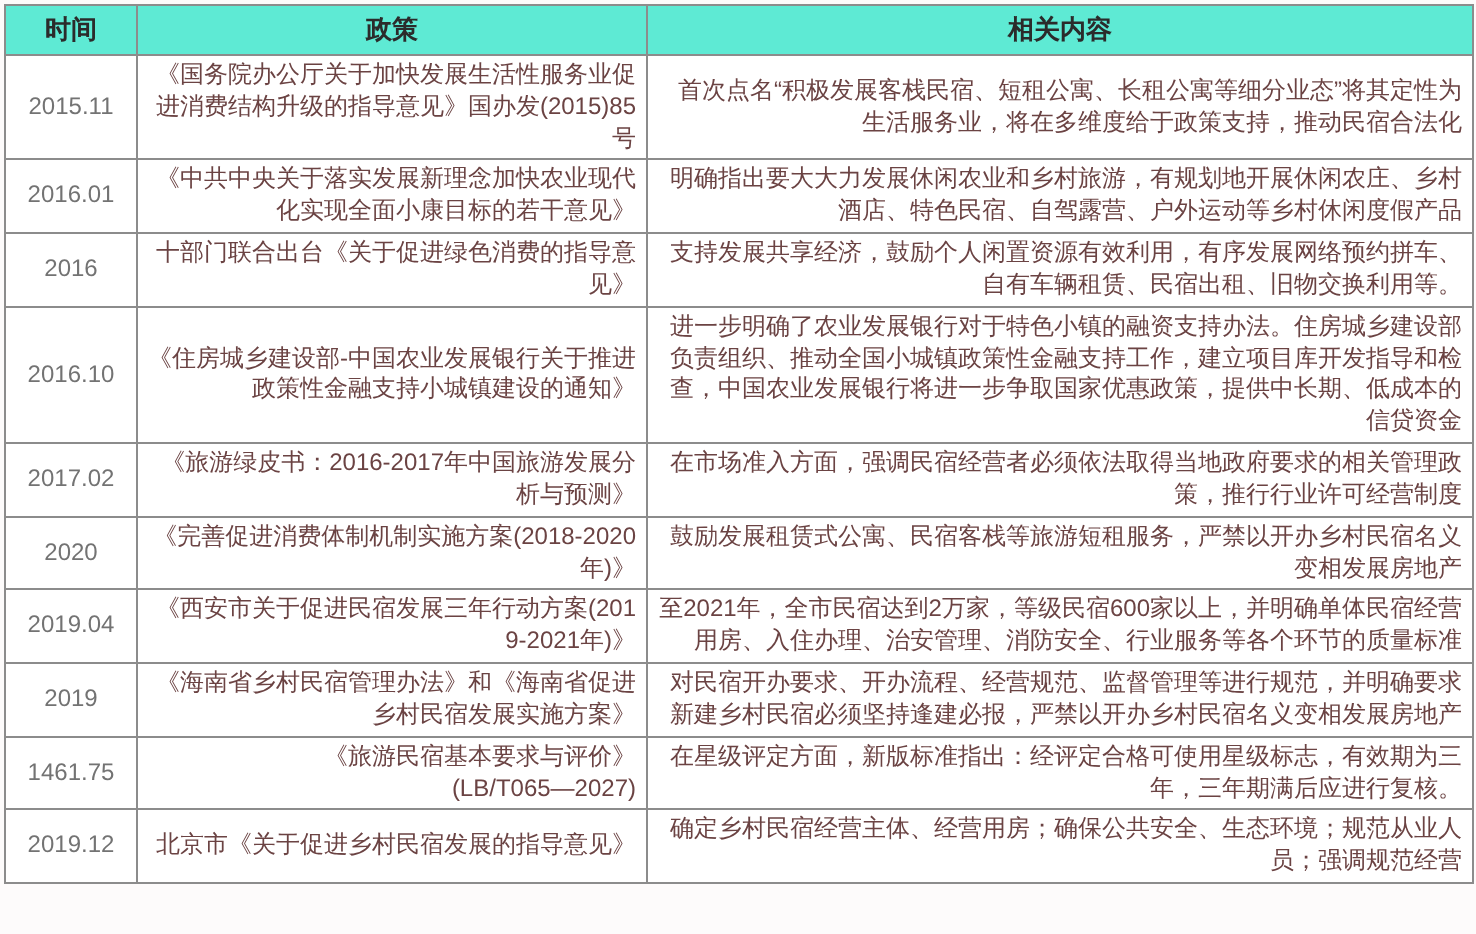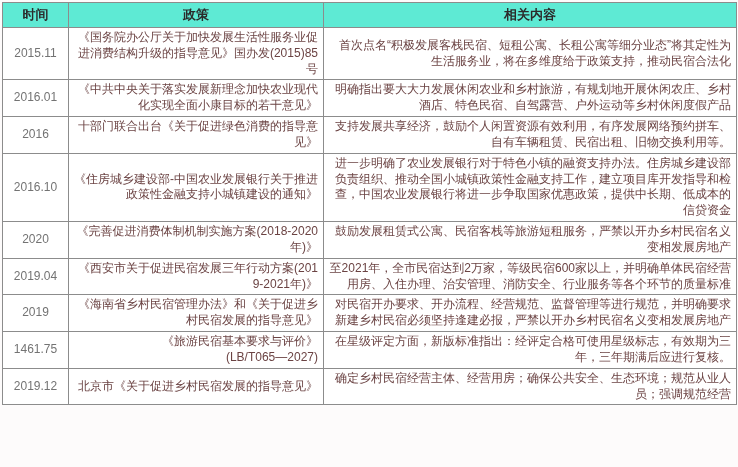--- a/index.html
+++ b/index.html
@@ -88,32 +88,37 @@
         <td class="time-cell">2016</td>
         <td class="policy-cell">十部门联合出台《关于促进绿色消费的指导意见》</td>
         <td class="content-cell">支持发展共享经济，鼓励个人闲置资源有效利用，有序发展网络预约拼车、自有车辆租赁、民宿出租、旧物交换利用等。</td>
       </tr>
       <tr>
         <td class="time-cell">2016.10</td>
         <td class="policy-cell">《住房城乡建设部-中国农业发展银行关于推进政策性金融支持小城镇建设的通知》</td>
         <td class="content-cell">进一步明确了农业发展银行对于特色小镇的融资支持办法。住房城乡建设部负责组织、推动全国小城镇政策性金融支持工作，建立项目库开发指导和检查，中国农业发展银行将进一步争取国家优惠政策，提供中长期、低成本的信贷资金</td>
       </tr>
       <tr>
+        <td class="time-cell">2017.02</td>
+        <td class="policy-cell">《旅游绿皮书：2016-2017年中国旅游发展分析与预测》</td>
+        <td class="content-cell">在市场准入方面，强调民宿经营者必须依法取得当地政府要求的相关管理政策，推行行业许可经营制度</td>
+      </tr>
+      <tr>
         <td class="time-cell">2020</td>
         <td class="policy-cell">《完善促进消费体制机制实施方案(2018-2020年)》</td>
         <td class="content-cell">鼓励发展租赁式公寓、民宿客栈等旅游短租服务，严禁以开办乡村民宿名义变相发展房地产</td>
       </tr>
       <tr>
         <td class="time-cell">2019.04</td>
         <td class="policy-cell">《西安市关于促进民宿发展三年行动方案(2019-2021年)》</td>
         <td class="content-cell">至2021年，全市民宿达到2万家，等级民宿600家以上，并明确单体民宿经营用房、入住办理、治安管理、消防安全、行业服务等各个环节的质量标准</td>
       </tr>
       <tr>
         <td class="time-cell">2019</td>
-        <td class="policy-cell">《海南省乡村民宿管理办法》和《关于促进乡村民宿发展的指导意见》</td>
+        <td class="policy-cell">《海南省乡村民宿管理办法》和《海南省促进乡村民宿发展实施方案》</td>
         <td class="content-cell">对民宿开办要求、开办流程、经营规范、监督管理等进行规范，并明确要求新建乡村民宿必须坚持逢建必报，严禁以开办乡村民宿名义变相发展房地产</td>
       </tr>
       <tr>
         <td class="time-cell">1461.75</td>
         <td class="policy-cell">《旅游民宿基本要求与评价》
 (LB/T065—2027)</td>
         <td class="content-cell">在星级评定方面，新版标准指出：经评定合格可使用星级标志，有效期为三年，三年期满后应进行复核。</td>
       </tr>
       <tr>
         <td class="time-cell">2019.12</td>

